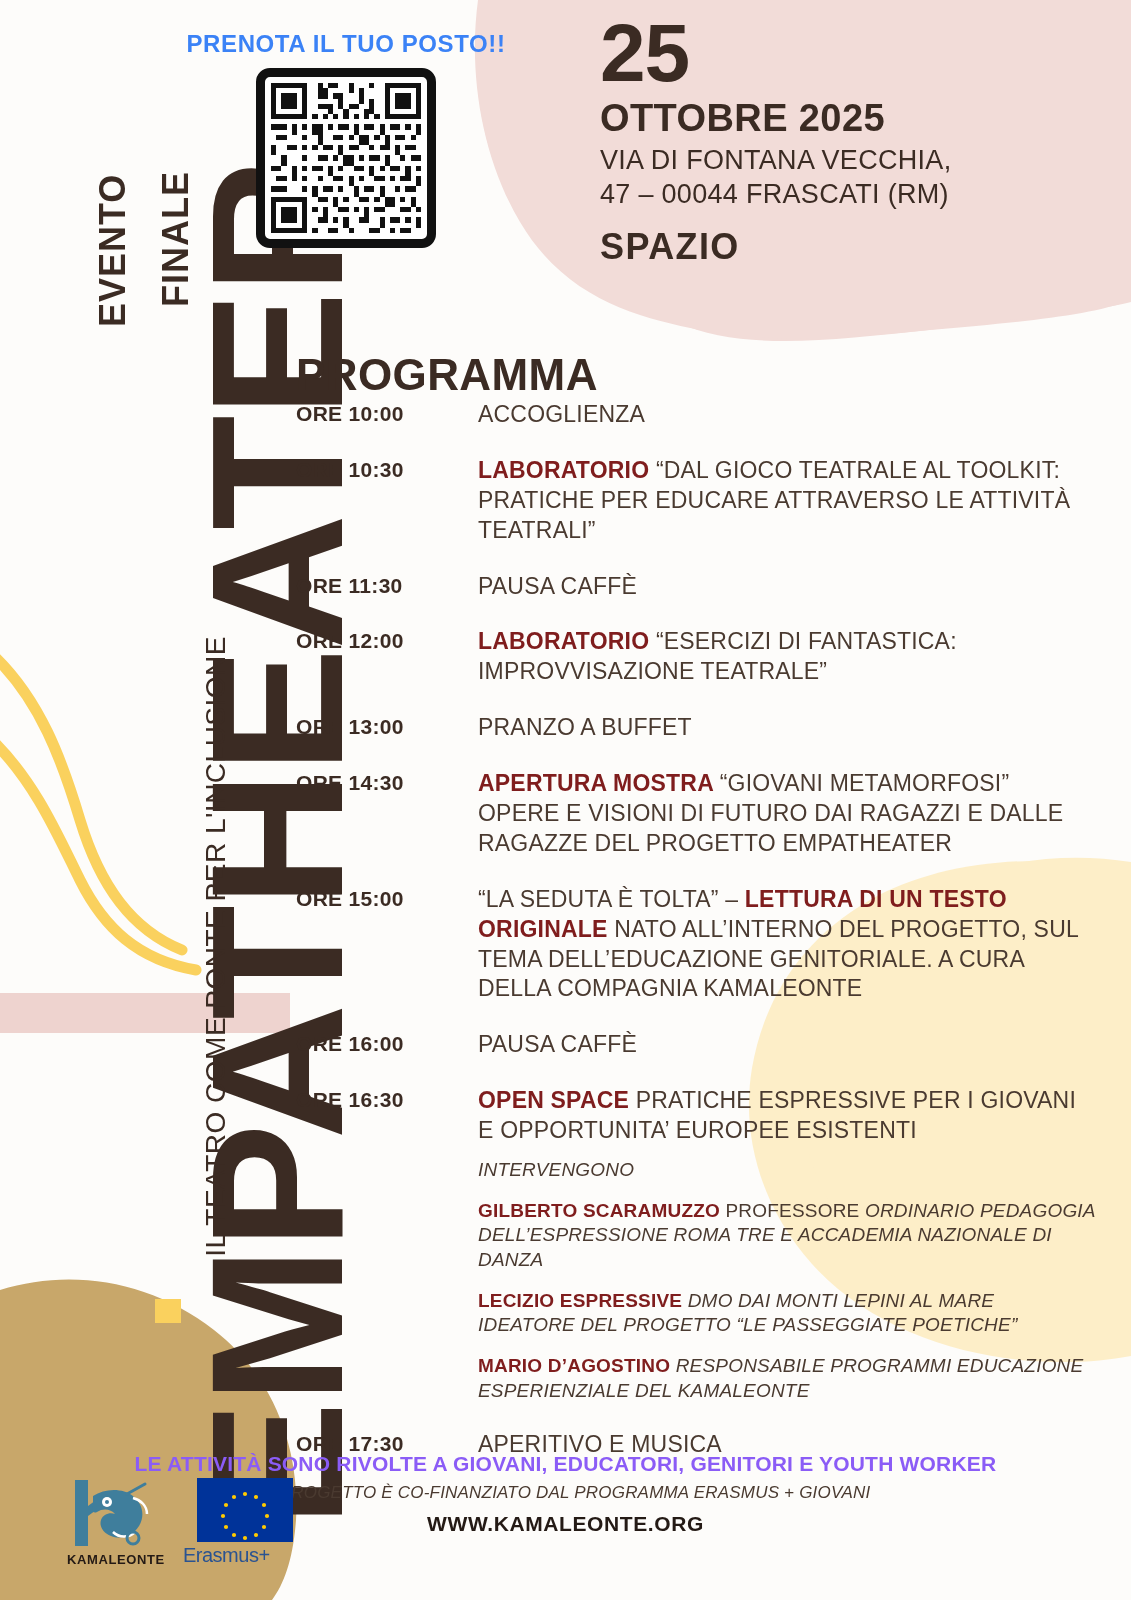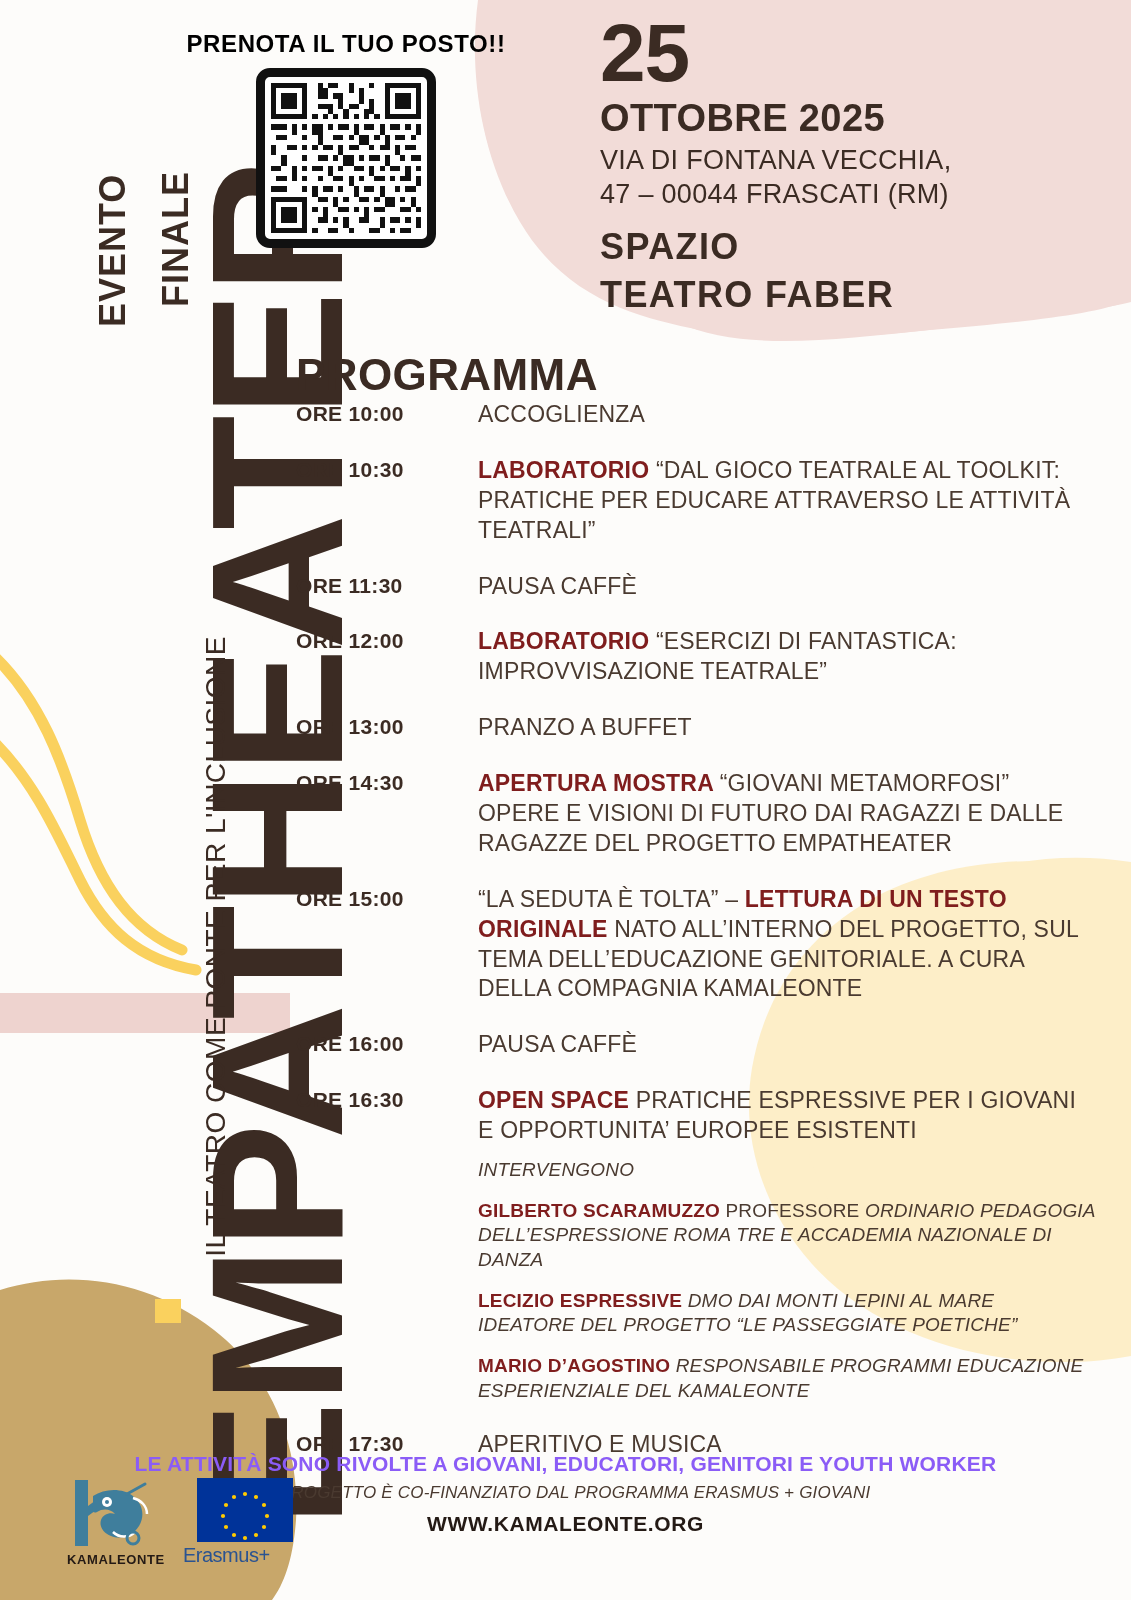--- a/index.html
+++ b/index.html
@@ -73,21 +73,21 @@
     color: #3b2b23;
     white-space: nowrap;
   }
 
   
   .qr-block { position: absolute; left: 186px; top: 30px; width: 320px; }
   .qr-title {
     font-weight: bold;
     font-size: 24px;
     letter-spacing: 0.6px;
-    color: #000000;
+    color: #3b82f6;
     text-align: center;
     margin-bottom: 10px;
   }
   .qr-frame {
     width: 180px; height: 180px;
     margin: 0 auto;
     background: #ffffff;
     border: 9px solid #111111;
     border-radius: 14px;
     box-sizing: border-box;
@@ -440,21 +440,20 @@
 
   <div class="datebox">
     <div class="d-day">25</div>
     <div class="d-month">OTTOBRE 2025</div>
     <div class="d-addr">
       <div>VIA DI FONTANA VECCHIA,</div>
       <div>47 – 00044 FRASCATI (RM)</div>
     </div>
     <div class="d-venue">
       <div>SPAZIO</div>
-      <div>TEATRO FABER</div>
     </div>
   </div>
 
   <div class="programma-title">PROGRAMMA</div>
   <div class="schedule">
       <div class="row">
         <div class="row-time">ORE 10:00</div>
         <div class="row-desc">
           <div><span>ACCOGLIENZA</span></div>
         </div>

